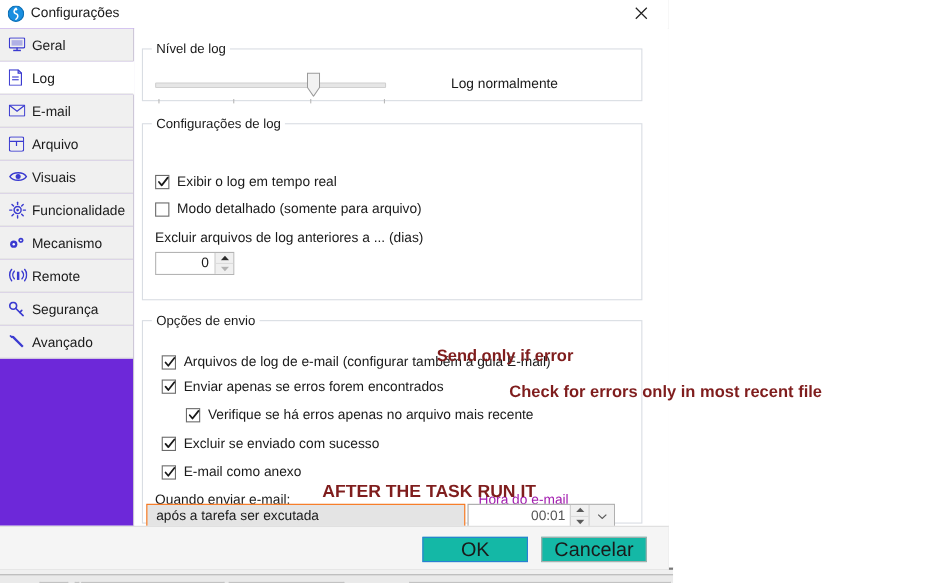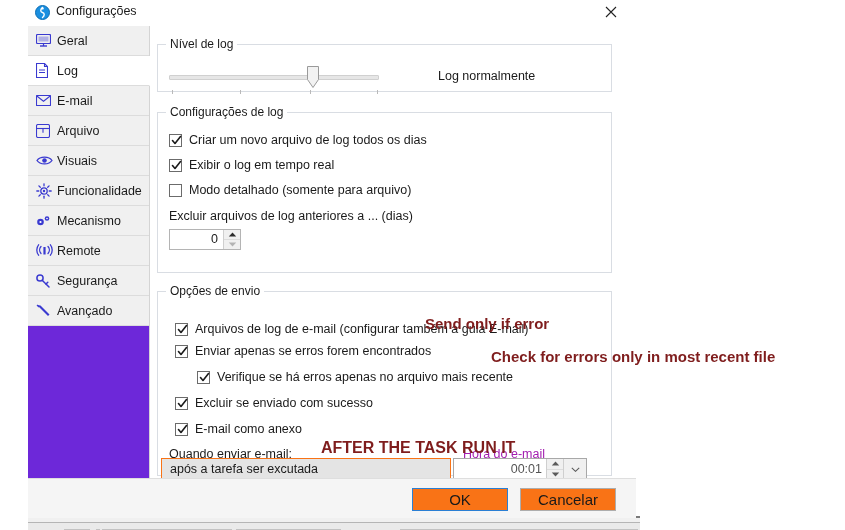--- a/index.html
+++ b/index.html
@@ -8,21 +8,20 @@
     width: 845px; height: 530px;
     overflow: hidden;
     background: #ffffff;
     font-family: "Liberation Sans", sans-serif;
   }
 
   
   #desktop {
     position: absolute; inset: 0;
     background: #ffffff;
-    margin-left: 28px;
   }
 
   
   #bg-window {
     position: absolute;
     left: 0; top: 516px;
     width: 612px; height: 14px;
     background: #f0f0f0;
     border-top: 2px solid #7a7a7a;
   }
@@ -297,23 +296,23 @@
     left: 0; top: 478px;
     width: 608px; height: 40px;
     background: #f5f5f5;
     border-top: 1px solid #dedede;
   }
   .dlg-btn {
     position: absolute;
     top: 9px;
     height: 23px;
     width: 96px;
-    background: #f97316;
+    background: #14b8a6;
     border: 1px solid #adadad;
-    font-size: 15px;
+    font-size: 18px;
     color: #1a1a1a;
     display: flex; align-items: center; justify-content: center;
     cursor: default;
     font-family: "Liberation Sans", sans-serif;
   }
   #ok-button { left: 384px; border: 1px solid #2a7fd4; }
   #cancel-button { left: 492px; }
 
   
   .annot {
@@ -508,28 +507,20 @@
                 <path d="M0.5 0.5 h11 v13 l-5.5 8 l-5.5 -8 z" fill="#f2f2f2" stroke="#9a9a9a" stroke-width="1"></path>
               </svg>
             </div>
           </div>
           <div id="slider-value">Log normalmente</div>
         </div>
 
         <div class="groupbox" style="left:7px; top:86px; width:455px; height:161px;">
           <div class="group-title">Configurações de log</div>
 
-          <div class="check-row" style="left:11px; top:20px;">
-            <span class="cb">
-              <svg width="11" height="11" viewBox="0 0 11 11">
-                  <path d="M1.5 5.5 L4 8.5 L9.5 1.5" fill="none" stroke="#1a1a1a" stroke-width="1.6" stroke-linecap="round" stroke-linejoin="round"></path>
-                </svg>
-            </span>
-            <span class="check-label">Criar um novo arquivo de log todos os dias</span>
-          </div>
 
           <div class="check-row" style="left:11px; top:45px;">
             <span class="cb">
               <svg width="11" height="11" viewBox="0 0 11 11">
                   <path d="M1.5 5.5 L4 8.5 L9.5 1.5" fill="none" stroke="#1a1a1a" stroke-width="1.6" stroke-linecap="round" stroke-linejoin="round"></path>
                 </svg>
             </span>
             <span class="check-label">Exibir o log em tempo real</span>
           </div>
 

